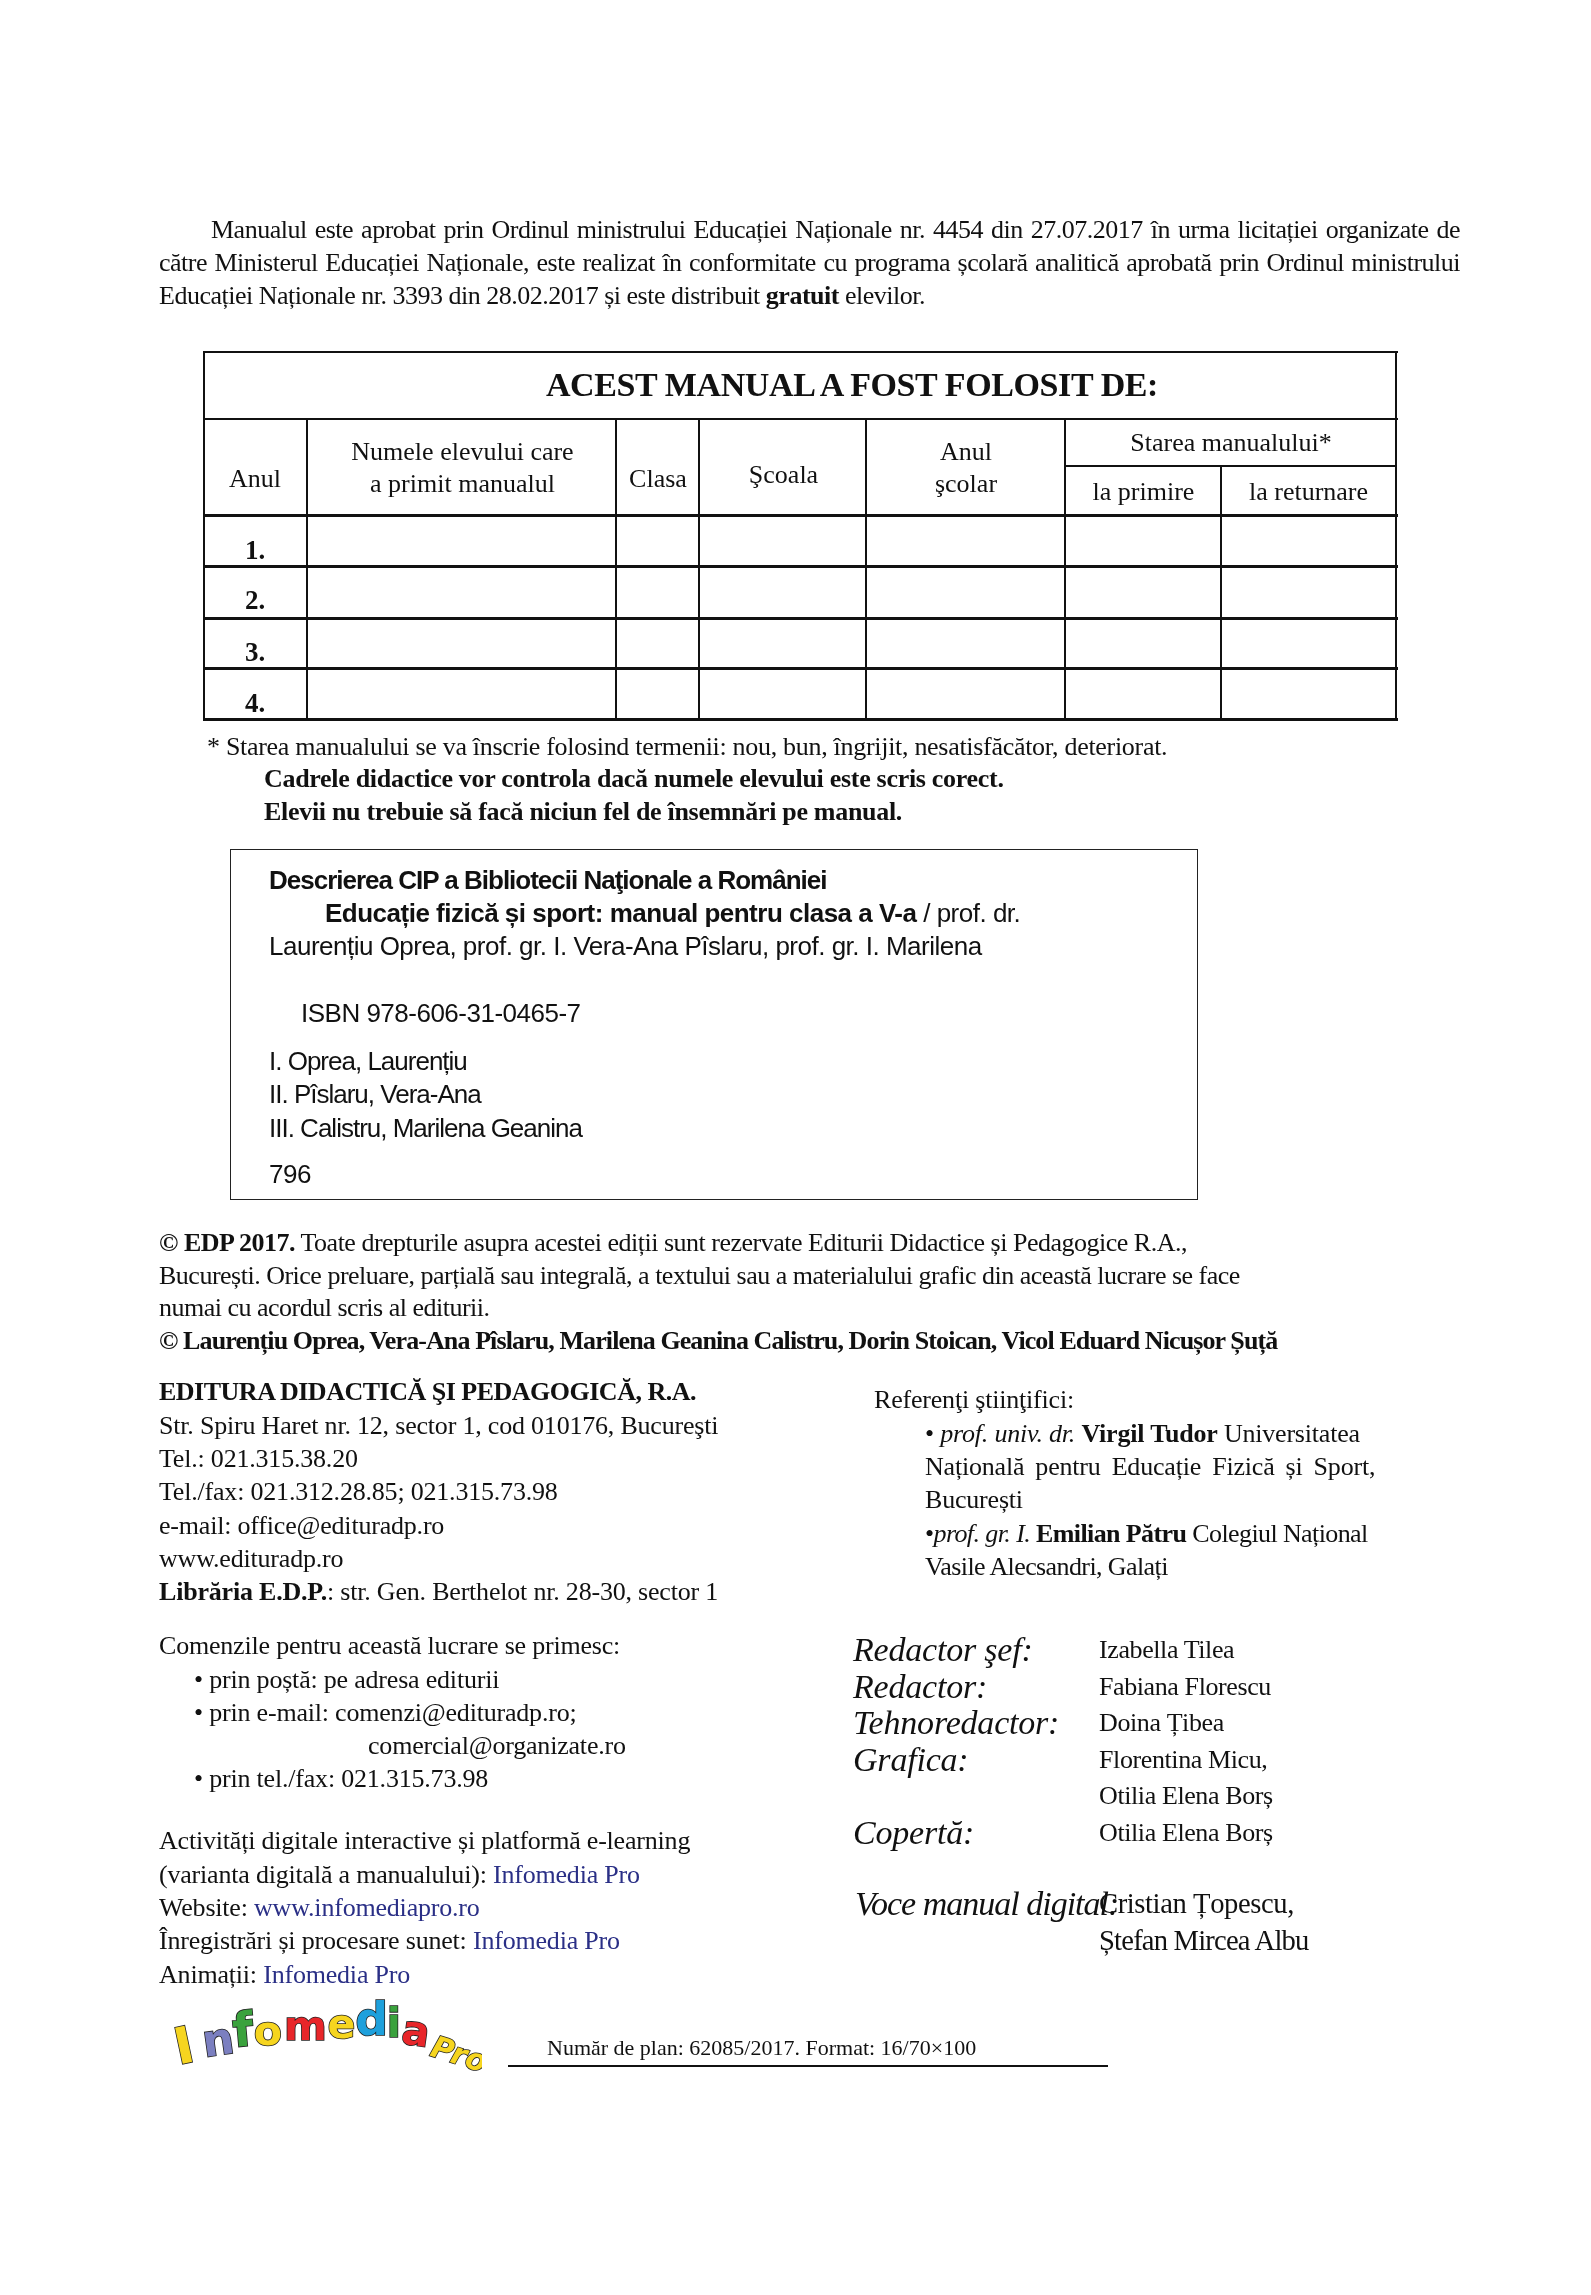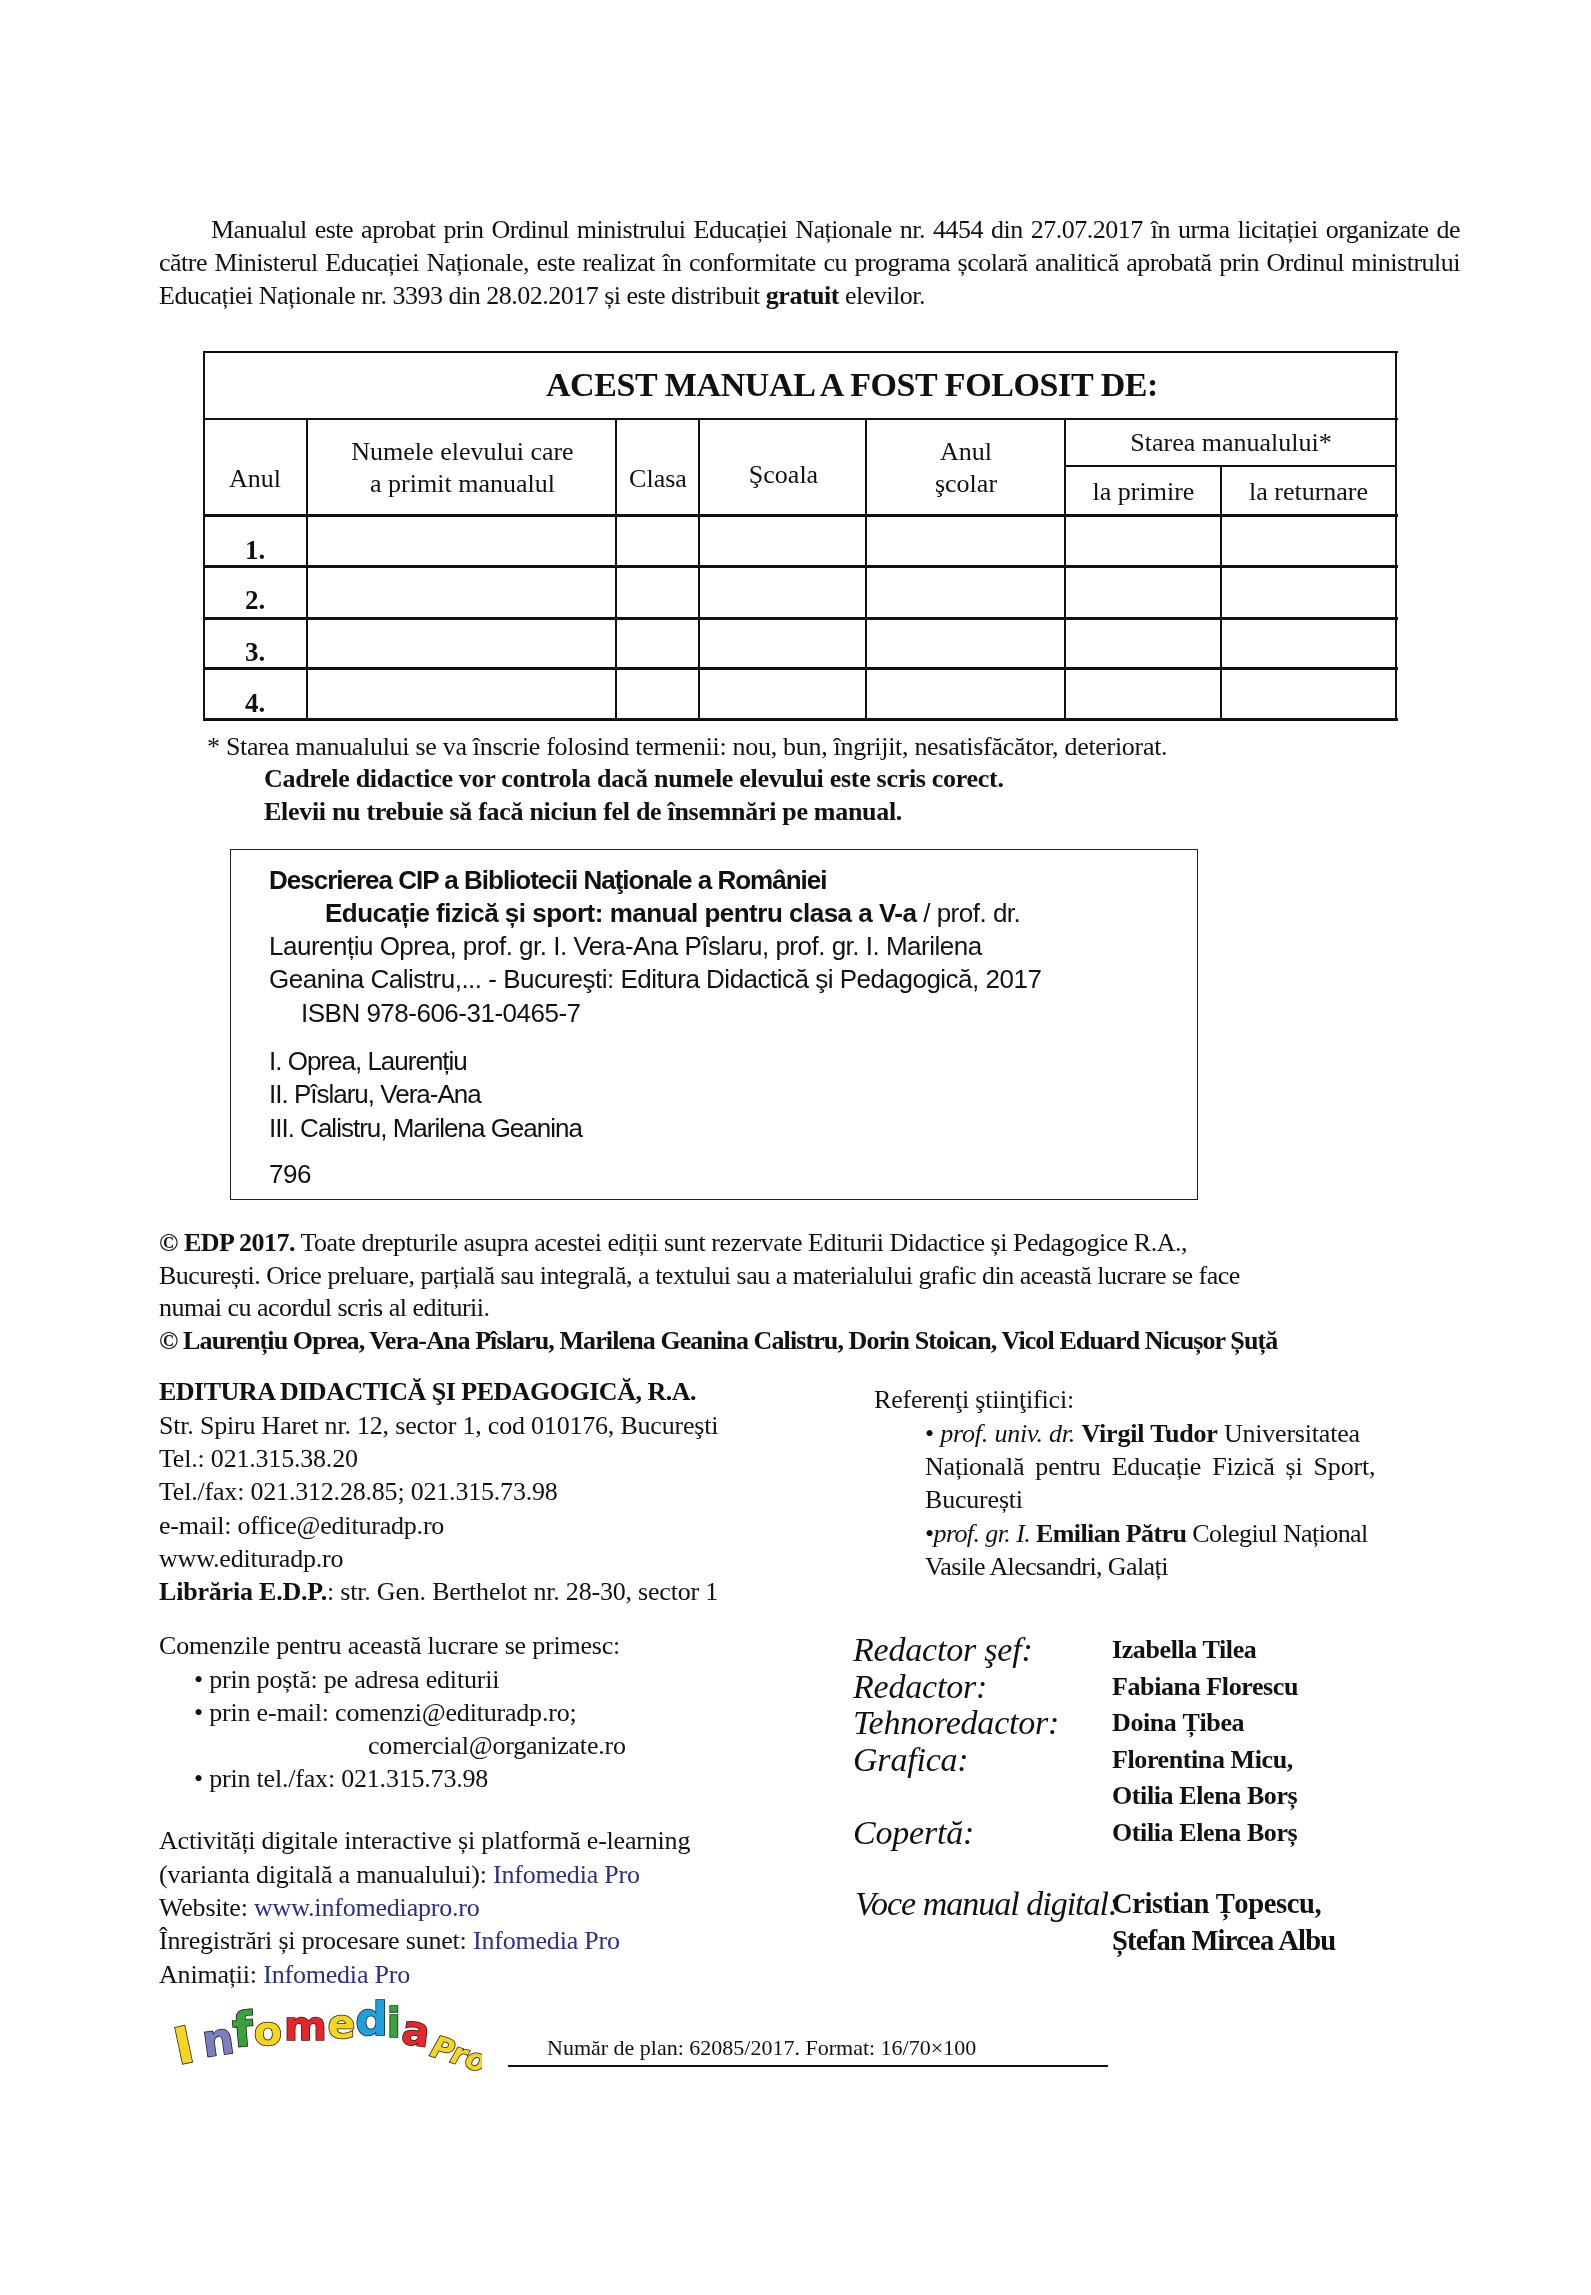--- a/index.html
+++ b/index.html
@@ -29,21 +29,21 @@
   
   .copy { font-size:26px; line-height:33px; letter-spacing:-0.5px; white-space:nowrap; }
 
   
   .pub { font-size:26px; line-height:33px; white-space:nowrap; letter-spacing:-0.2px; }
 
   .blue { color:#2a2f86; }
   .b { font-weight:bold; }
 
   .credit-label { font-style:italic; font-size:34px; line-height:36px; white-space:nowrap; letter-spacing:-0.2px; }
-  .credit-val { font-weight:bold; font-size:26px; line-height:36px; white-space:nowrap; letter-spacing:-0.4px;margin-left:13px; }
+  .credit-val { font-weight:normal; font-size:26px; line-height:36px; white-space:nowrap; letter-spacing:-0.4px; }
 
   #plan-line { left:508px; top:2065px; width:600px; height:2.4px; background:#111; }
   #plan-text { left:547px; top:2035px; font-size:22px; line-height:25.4px; white-space:nowrap; }
 
   #logo { left:165px; top:1983px; width:317px; height:95px; }
 </style>
 </head>
 <body>
 
 <div id="intro" class="abs serif"><span class="indent"></span><span>Manualul este aprobat prin Ordinul ministrului Educației Naționale nr. 4454 din 27.07.2017 în urma licitației organizate de către Ministerul Educației Naționale, este realizat în conformitate cu programa școlară analitică aprobată prin Ordinul ministrului Educației Naționale nr. 3393 din 28.02.2017 și este distribuit </span><b>gratuit</b><span> elevilor.</span></div>
@@ -96,21 +96,20 @@
 </div>
 
 <div class="abs note serif" style="left:159px;top:731px;margin-left:48px;">* Starea manualului se va înscrie folosind termenii: nou, bun, îngrijit, nesatisfăcător, deteriorat.</div>
 <div class="abs note note-b serif" style="left:264px;top:763px;">Cadrele didactice vor controla dacă numele elevului este scris corect.</div>
 <div class="abs note note-b serif" style="left:264px;top:796px;">Elevii nu trebuie să facă niciun fel de însemnări pe manual.</div>
 
 <div id="cip-box" class="abs">
   <div class="cip" style="left:38px;top:13.5px;font-weight:bold;letter-spacing:-1px;">Descrierea CIP a Bibliotecii Naţionale a României</div>
   <div class="cip" style="left:94px;top:47px;"><b>Educație fizică și sport: manual pentru clasa a V-a</b><span> / prof. dr.</span></div>
   <div class="cip" style="left:38px;top:80px;">Laurențiu Oprea, prof. gr. I. Vera-Ana Pîslaru, prof. gr. I. Marilena</div>
-  <div class="cip" style="left:38px;top:113px;">Geanina Calistru,... - Bucureşti: Editura Didactică şi Pedagogică, 2017</div>
   <div class="cip" style="left:70px;top:147px;">ISBN  978-606-31-0465-7</div>
   <div class="cip" style="left:38px;top:195px;letter-spacing:-1px;">I.  Oprea, Laurențiu</div>
   <div class="cip" style="left:38px;top:228px;letter-spacing:-1px;">II. Pîslaru, Vera-Ana</div>
   <div class="cip" style="left:38px;top:262px;letter-spacing:-1px;">III. Calistru, Marilena Geanina</div>
   <div class="cip" style="left:38px;top:308px;">796</div>
 </div>
 
 <div class="abs copy serif" style="left:159px;top:1226px;"><b>© EDP 2017.</b><span> Toate drepturile asupra acestei ediții sunt rezervate Editurii Didactice și Pedagogice R.A.,</span></div>
 <div class="abs copy serif" style="left:159px;top:1259px;">București. Orice preluare, parțială sau integrală, a textului sau a materialului grafic din această lucrare se face</div>
 <div class="abs copy serif" style="left:159px;top:1291px;">numai cu acordul scris al editurii.</div>

